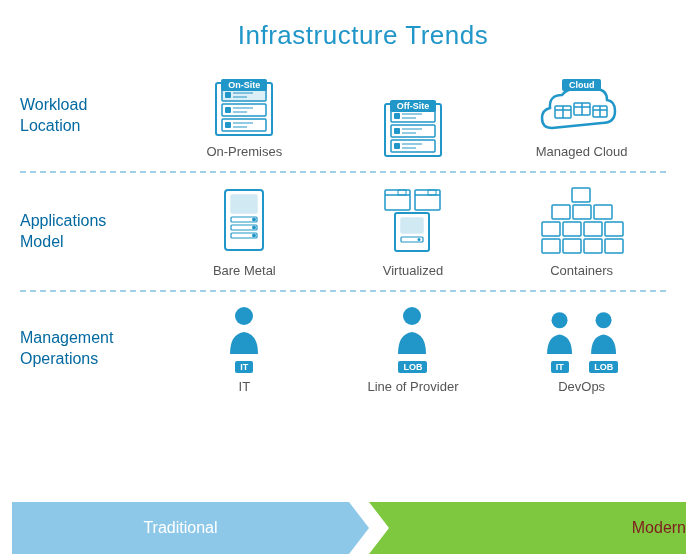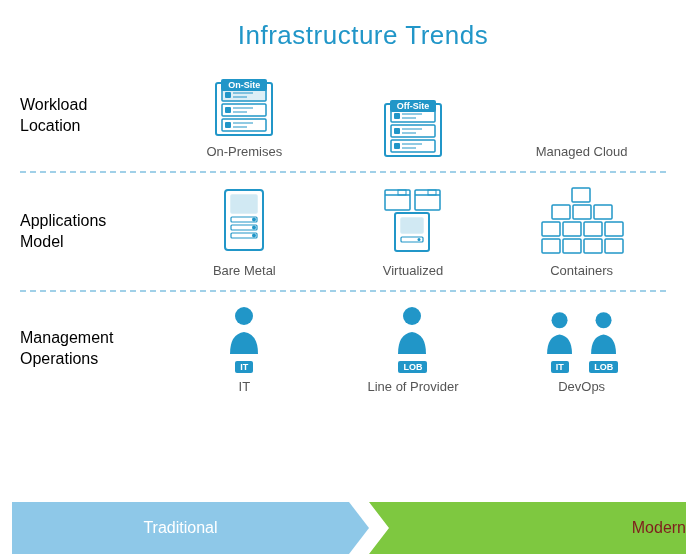--- a/index.html
+++ b/index.html
@@ -34,21 +34,21 @@
     .row {
       display: flex;
       align-items: center;
       padding: 12px 20px;
       position: relative;
     }
 
     .row-label {
       width: 140px;
       min-width: 140px;
-      color: #000000;
+      color: #0369a1;
       font-size: 16px;
       font-weight: 300;
       line-height: 1.3;
     }
 
     .row-content {
       flex: 1;
       display: flex;
       justify-content: space-around;
       align-items: flex-end;
@@ -230,20 +230,39 @@
 
             <rect x="14" y="46" width="44" height="12" rx="1" fill="none" stroke="#2196c8" stroke-width="1.5"></rect>
             <rect x="17" y="49" width="6" height="6" rx="1" fill="#2196c8"></rect>
             <rect x="25" y="49" width="20" height="2" fill="#2196c8" opacity="0.5"></rect>
             <rect x="25" y="53" width="14" height="2" fill="#2196c8" opacity="0.5"></rect>
           </svg>
         </div>
       </div>
 
       <div class="item">
+        <div class="icon-wrapper">
+          <span class="icon-badge">Cloud</span>
+          <svg width="90" height="65" viewBox="0 0 90 65">
+
+            <path d="M15,55 Q5,55 5,45 Q5,37 13,35 Q12,22 25,22 Q30,15 40,16 Q48,10 58,16 Q70,16 70,27 Q78,28 78,38 Q78,50 65,50 Z" fill="none" stroke="#2196c8" stroke-width="2.5"></path>
+
+            <rect x="18" y="33" width="16" height="12" rx="1" fill="none" stroke="#2196c8" stroke-width="1.5"></rect>
+            <line x1="18" y1="37" x2="34" y2="37" stroke="#2196c8" stroke-width="1.5"></line>
+            <line x1="26" y1="33" x2="26" y2="45" stroke="#2196c8" stroke-width="1.5"></line>
+
+            <rect x="37" y="30" width="16" height="12" rx="1" fill="none" stroke="#2196c8" stroke-width="1.5"></rect>
+            <line x1="37" y1="34" x2="53" y2="34" stroke="#2196c8" stroke-width="1.5"></line>
+            <line x1="45" y1="30" x2="45" y2="42" stroke="#2196c8" stroke-width="1.5"></line>
+
+            <rect x="56" y="33" width="14" height="11" rx="1" fill="none" stroke="#2196c8" stroke-width="1.5"></rect>
+            <line x1="56" y1="37" x2="70" y2="37" stroke="#2196c8" stroke-width="1.5"></line>
+            <line x1="63" y1="33" x2="63" y2="44" stroke="#2196c8" stroke-width="1.5"></line>
+          </svg>
+        </div>
         <span class="item-label">Managed Cloud</span>
       </div>
     </div>
   </div>
 
   <hr class="divider">
 
   <div class="row">
     <div class="row-label">Applications<br>Model</div>
     <div class="row-content">

